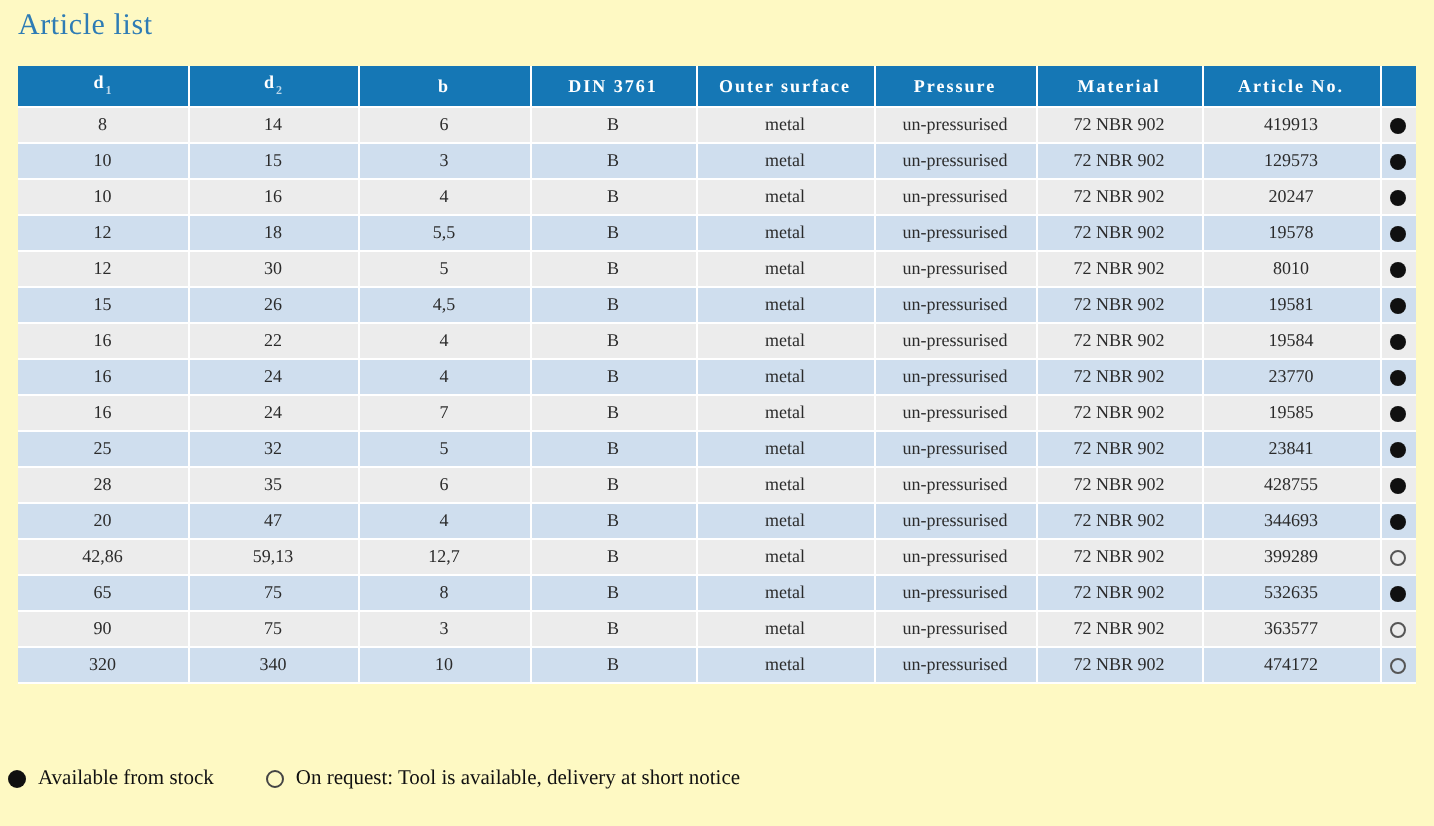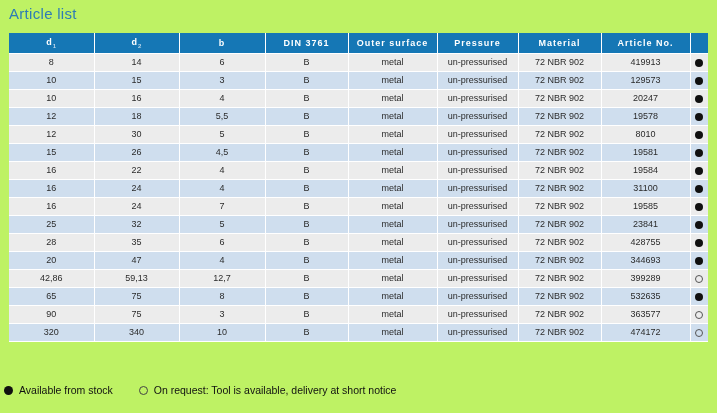--- a/index.html
+++ b/index.html
@@ -5,21 +5,22 @@
   * { margin: 0; padding: 0; box-sizing: border-box; }
   html, body { background: #ffffff; }
   body {
     font-family: "Liberation Sans", sans-serif;
     width: 717px; height: 413px;
     position: relative;
     overflow: hidden;
   }
   .page {
     position: absolute; inset: 0;
-    background: #bef264;
+    background: #fef9c3;
+    font-family: Liberation Serif, serif;
   }
   .page-title {
     position: absolute;
     left: 9px; top: 5px;
     font-size: 15px;
     font-weight: 400;
     letter-spacing: 0.3px;
     color: var(--title-blue, #2e7cb5);
   }
   table.article-table {
@@ -197,21 +198,21 @@
       <td><span class="dot dot-filled"></span></td>
     </tr>
         <tr class="row-blue">
       <td>16</td>
       <td>24</td>
       <td>4</td>
       <td>B</td>
       <td>metal</td>
       <td>un-pressurised</td>
       <td>72 NBR 902</td>
-      <td>31100</td>
+      <td>23770</td>
       <td><span class="dot dot-filled"></span></td>
     </tr>
         <tr class="row-gray">
       <td>16</td>
       <td>24</td>
       <td>7</td>
       <td>B</td>
       <td>metal</td>
       <td>un-pressurised</td>
       <td>72 NBR 902</td>

